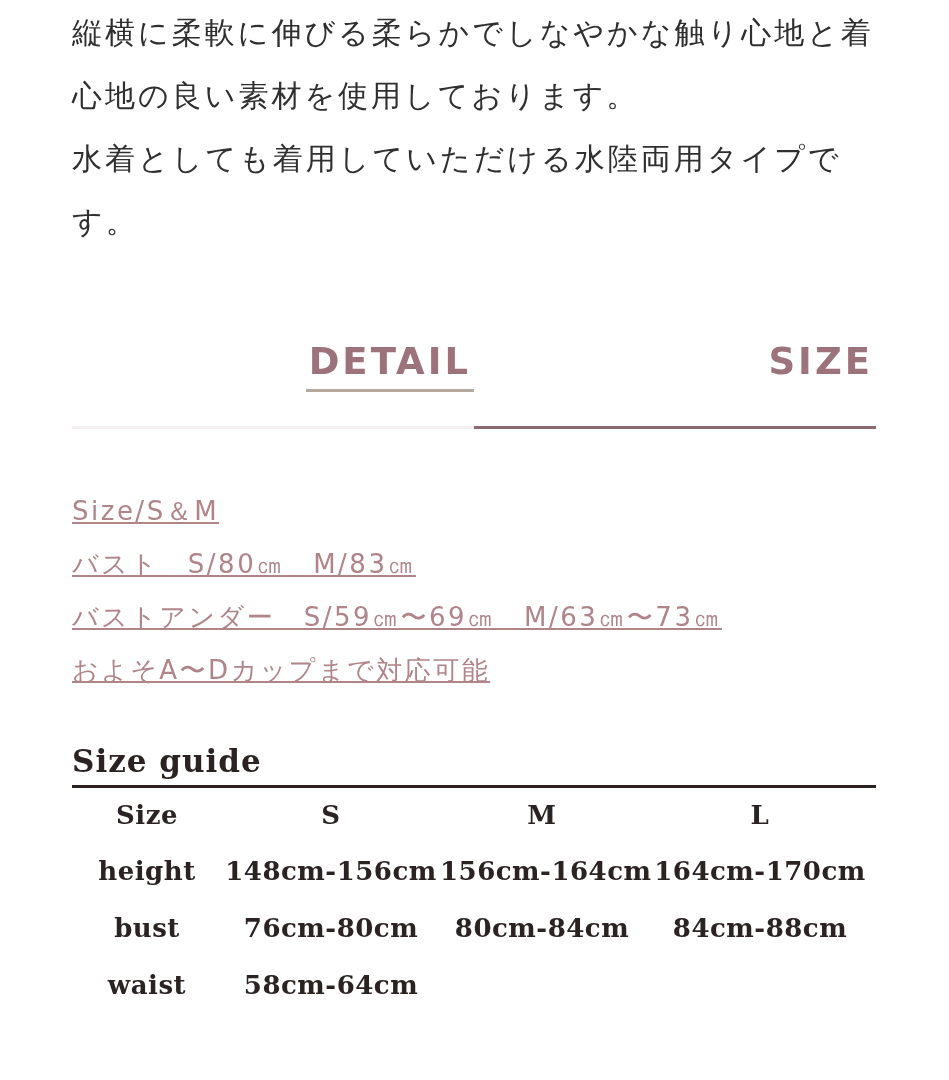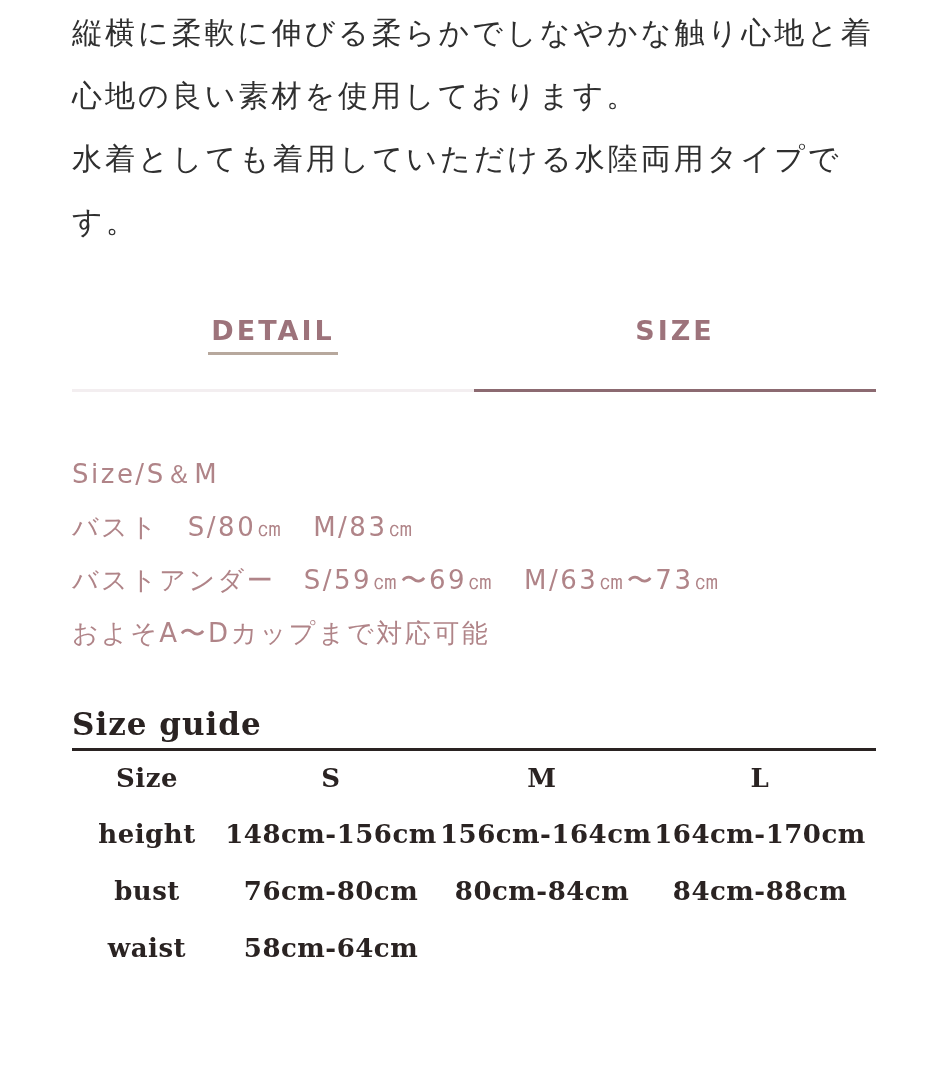--- a/index.html
+++ b/index.html
@@ -7,31 +7,31 @@
   body { width: 949px; height: 1080px; font-family: "DejaVu Sans", "Liberation Sans", sans-serif; }
   .page { position: relative; width: 949px; height: 1080px; background: #ffffff; overflow: hidden; }
   .inner { padding: 0 73px 0 72px; }
 
   
   .description { padding-top: 1px; color: #2f2f2f; font-size: 30px; line-height: 63px; letter-spacing: 3px; }
   .description .line { white-space: nowrap; }
 
   
   .tabs { display: flex; margin-top: 62px; }
-  .tab { flex: 1; text-align: center; font-size: 27px; font-weight: bold; letter-spacing: 3px; color: #9d737b; cursor: pointer; }
+  .tab { flex: 1; text-align: right; font-size: 37px; font-weight: bold; letter-spacing: 3px; color: #9d737b; cursor: pointer; margin-top: 25px; }
   .tab .tab-label { display: inline-block; padding: 0 3px 6px 3px; }
   .tab.inactive .tab-label { border-bottom: 3px solid #b7a89d; }
 
   .tab-divider { display: flex; margin-top: 34px; height: 3px; }
   .tab-divider .half { flex: 1; }
   .tab-divider .half.inactive { background: #f3eef0; }
   .tab-divider .half.active { background: #8c6a71; }
 
   
-  .size-info { margin-top: 56px; color: #b08488; font-size: 26px; line-height: 53px; letter-spacing: 2.5px; }
+  .size-info { margin-top: 56px; color: #b08488; font-size: 26px; line-height: 53px; letter-spacing: 2.5px; text-decoration: underline; }
   .size-info .line { white-space: nowrap; }
 
   
   .size-guide { margin-top: 46px; font-family: "DejaVu Serif", "Liberation Serif", serif; font-weight: bold; color: #2a2322; }
   .sg-title { font-size: 31px; line-height: 36px; letter-spacing: 1px; margin-top: 22px; }
   .sg-hr { margin-top: 6px; height: 3px; background: #2a2322; }
   .sg-table { width: 100%; }
   .sg-row { display: grid; grid-template-columns: 150px 218px 204px 232px; align-items: center; height: 57px; }
   .sg-row.header { height: 54px; font-size: 27px; }
   .sg-cell { text-align: center; font-size: 26px; letter-spacing: 0.5px; white-space: nowrap; }

